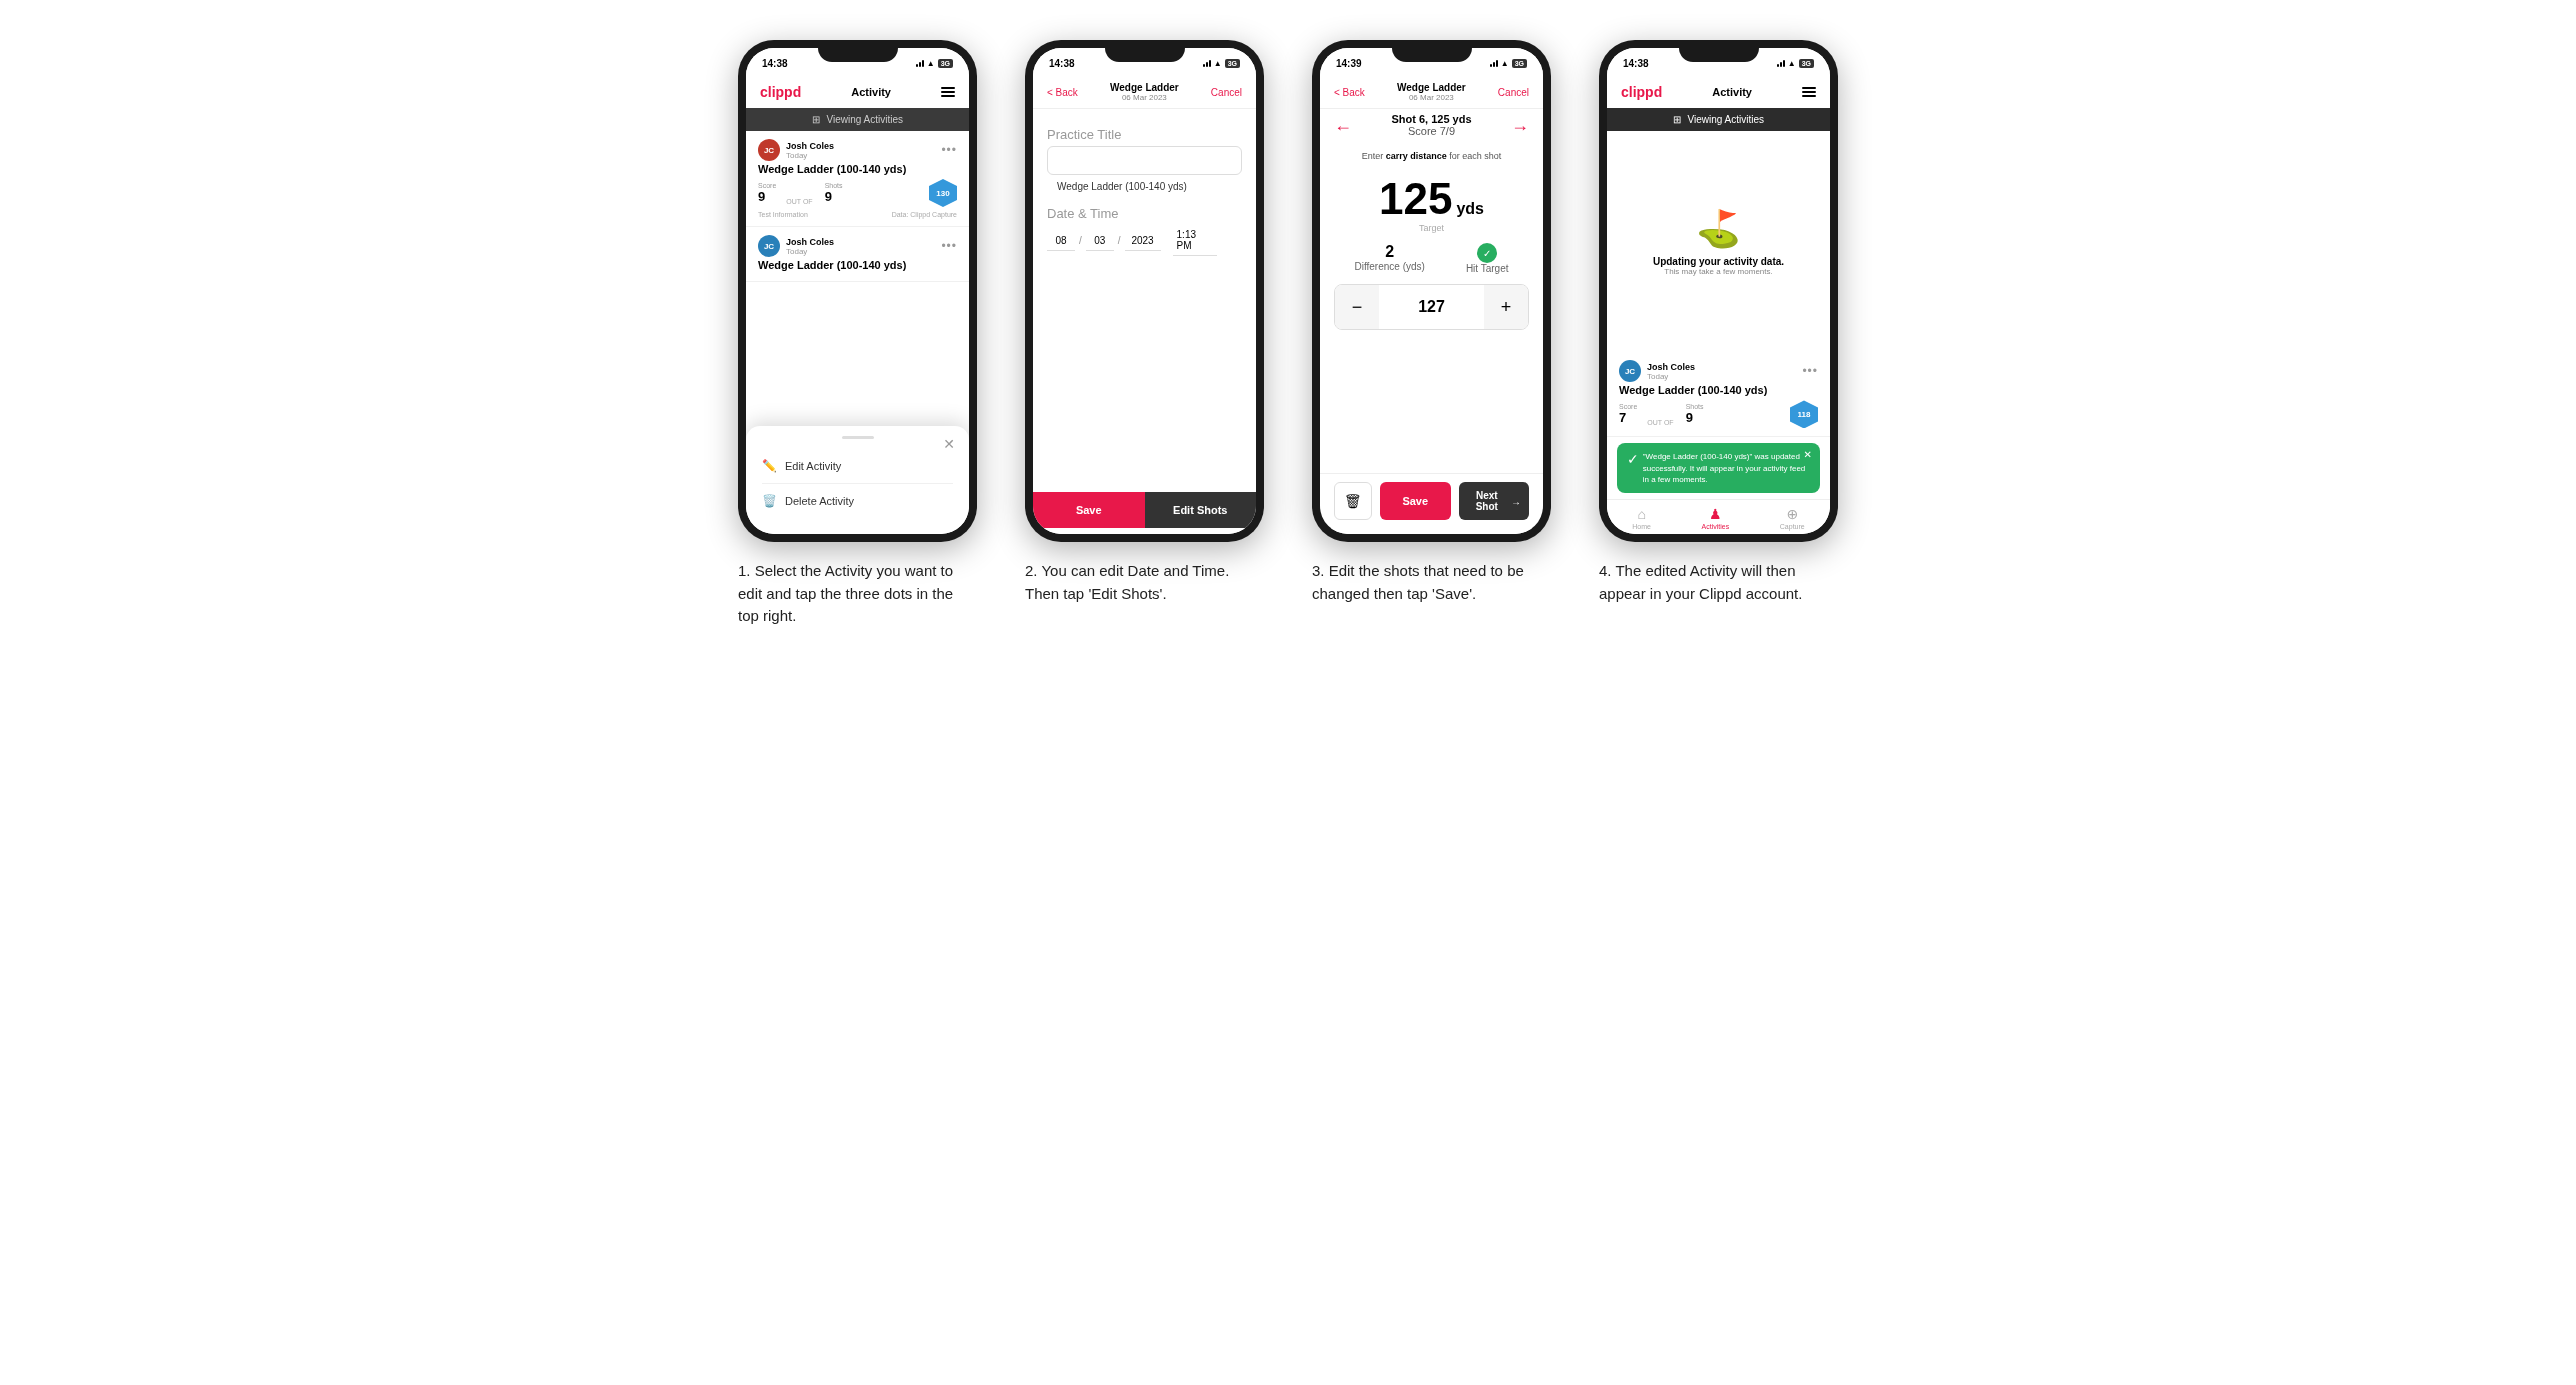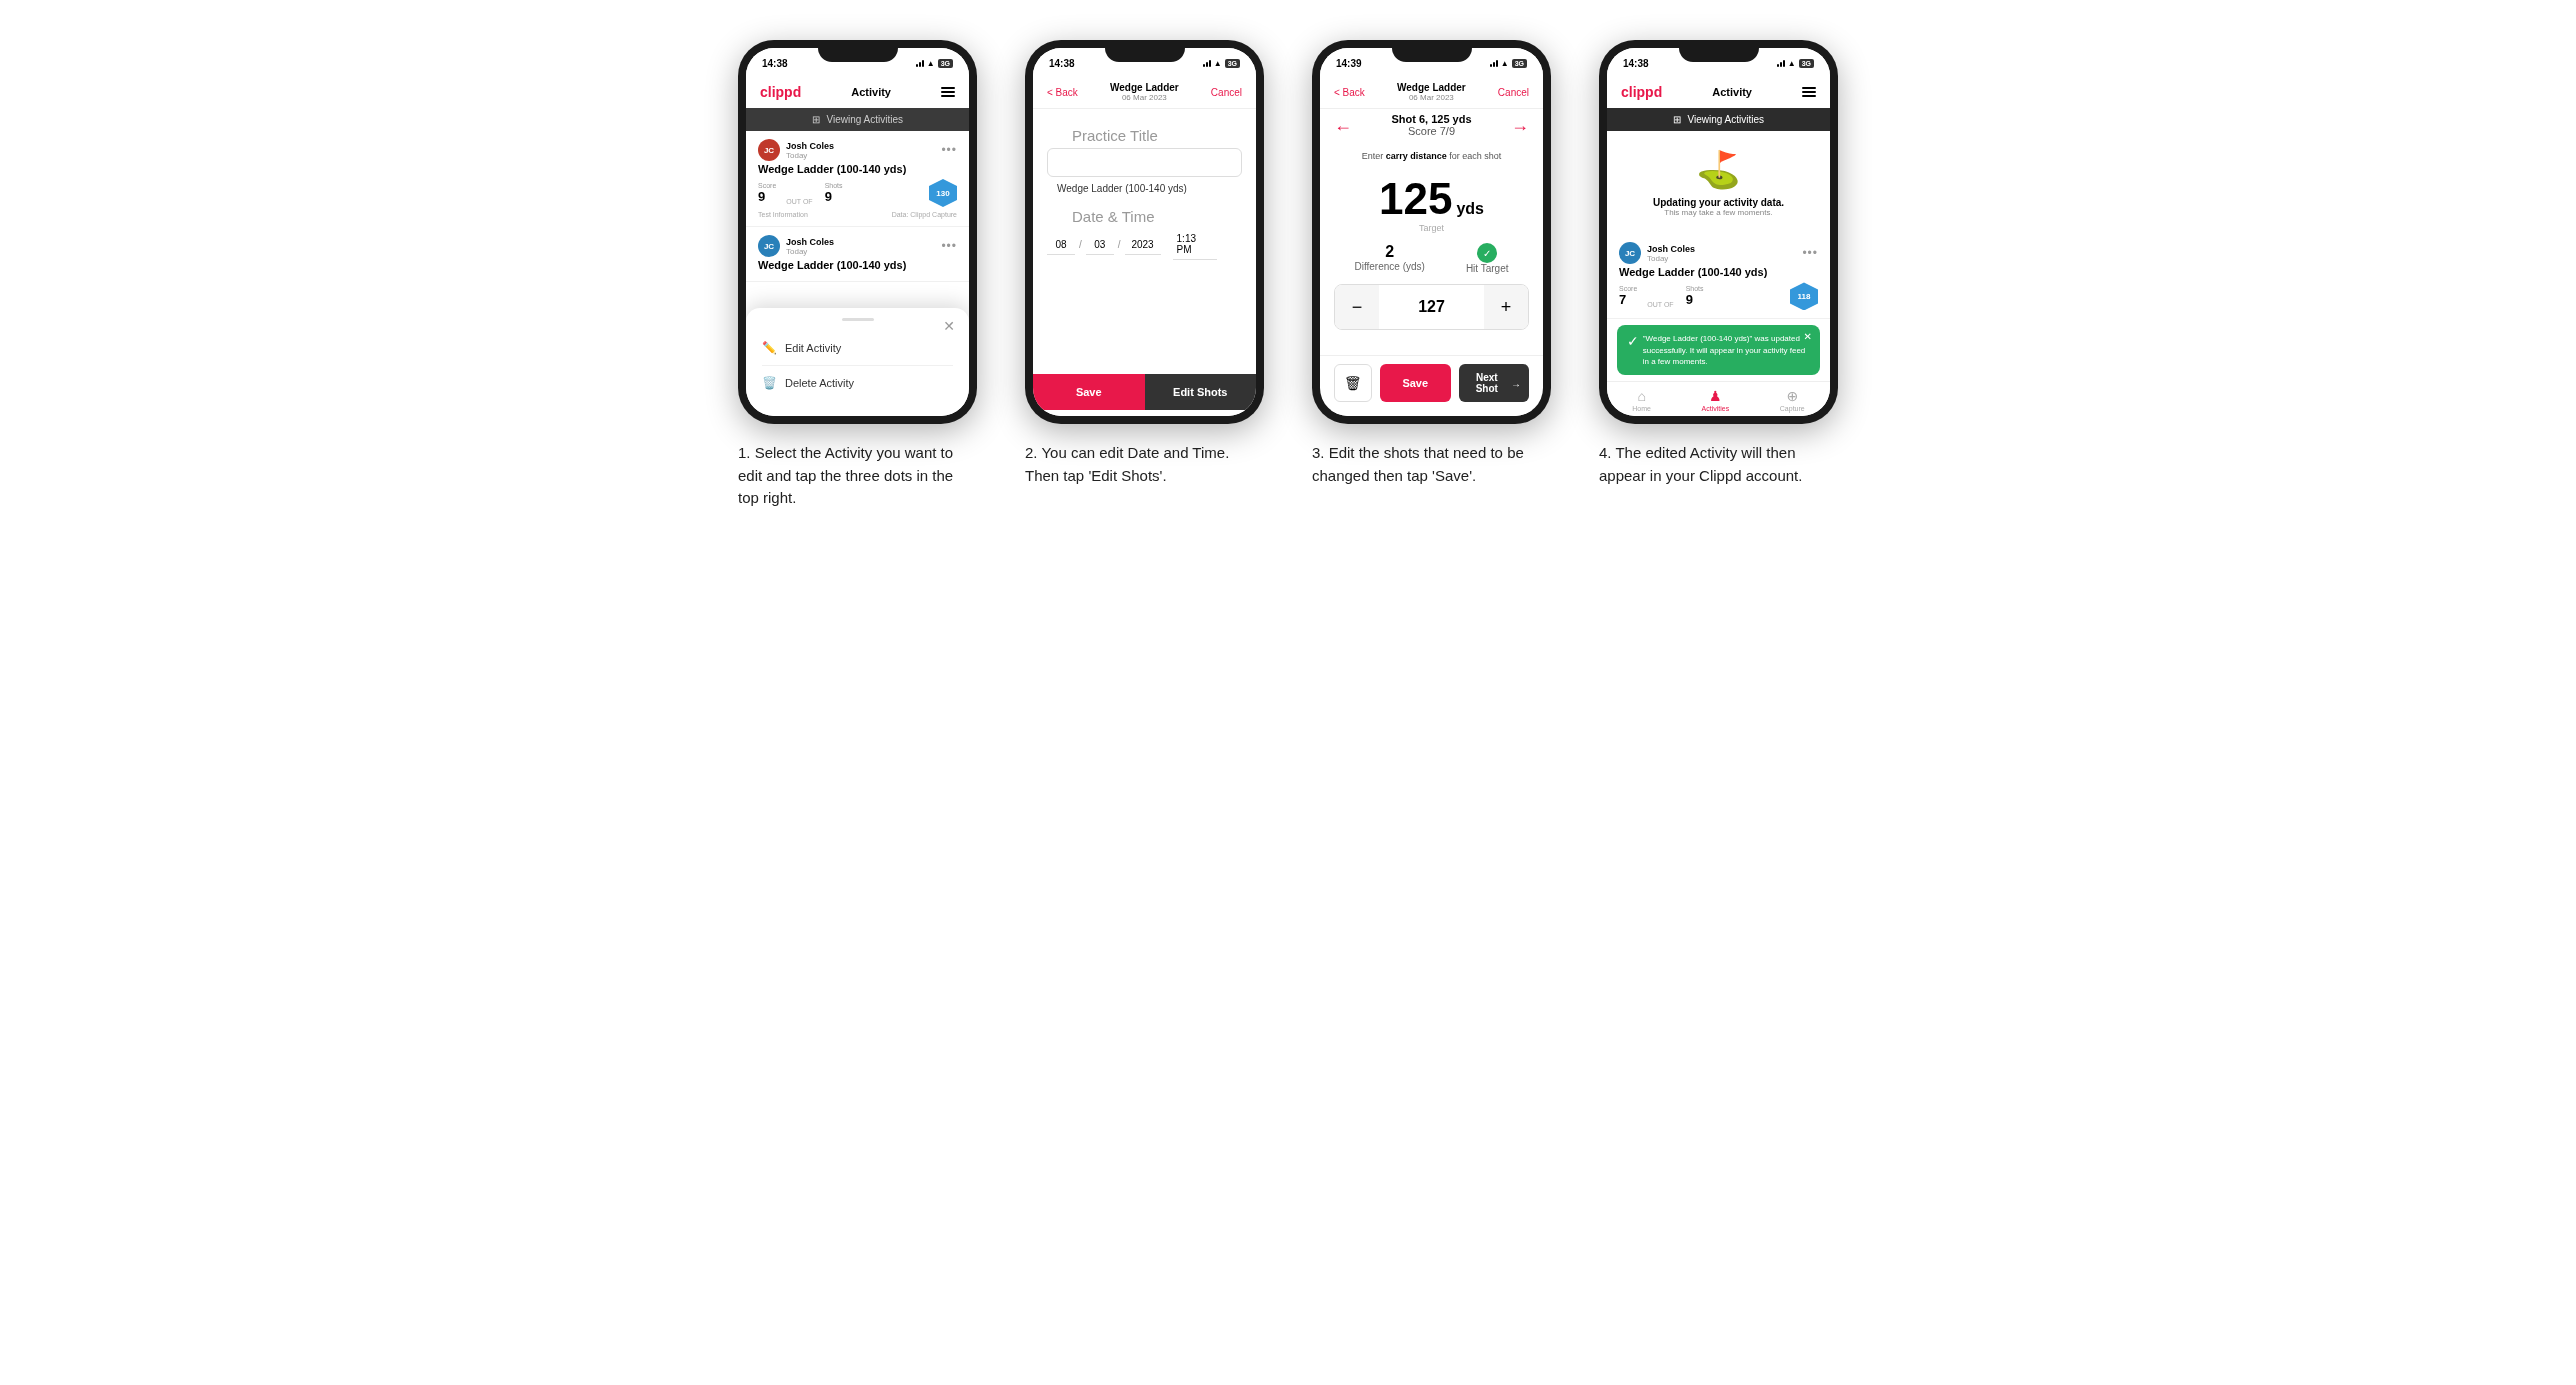--- a/index.html
+++ b/index.html
@@ -20,21 +20,21 @@
     }
     .phone-column {
       display: flex;
       flex-direction: column;
       align-items: center;
       width: 259px;
     }
     
     .phone {
       width: 239px;
-      height: 384px;
+      height: 502px;
       background: #1a1a1a;
       border-radius: 36px;
       padding: 8px;
       position: relative;
       box-shadow: 0 8px 32px rgba(0,0,0,0.3);
     }
     .phone-inner {
       width: 100%;
       height: 100%;
       background: #fff;
@@ -180,21 +180,21 @@
     }
     .form-back-bar {
       display: flex; justify-content: space-between; align-items: center;
       padding: 6px 14px; background: #fff; border-bottom: 1px solid #eee;
       flex-shrink: 0;
     }
     .back-btn { font-size: 10px; color: #e8184a; cursor: pointer; display: flex; align-items: center; gap: 2px; }
     .form-header-title { display: flex; flex-direction: column; align-items: center; font-size: 9px; color: #000; }
     .form-header-title .main { font-weight: 700; font-size: 10px; }
     .cancel-btn { font-size: 10px; color: #e8184a; cursor: pointer; }
-    .form-section-label { font-size: 15px; color: #999; font-weight: 500; margin-bottom: 4px; margin-top: 8px; margin-left: 25px; }
+    .form-section-label { font-size: 13px; color: #999; font-weight: 500; margin-bottom: 4px; margin-top: 8px; }
     .form-input {
       width: 100%; border: 1px solid #ddd; border-radius: 6px;
       padding: 8px 10px; font-size: 10px; color: #333; background: #fff;
     }
     .date-row { display: flex; gap: 4px; align-items: center; margin-top: 4px; }
     .date-part {
       border: none; border-bottom: 1px solid #ddd;
       font-size: 10px; padding: 4px; text-align: center; width: 28px;
     }
     .time-part {

